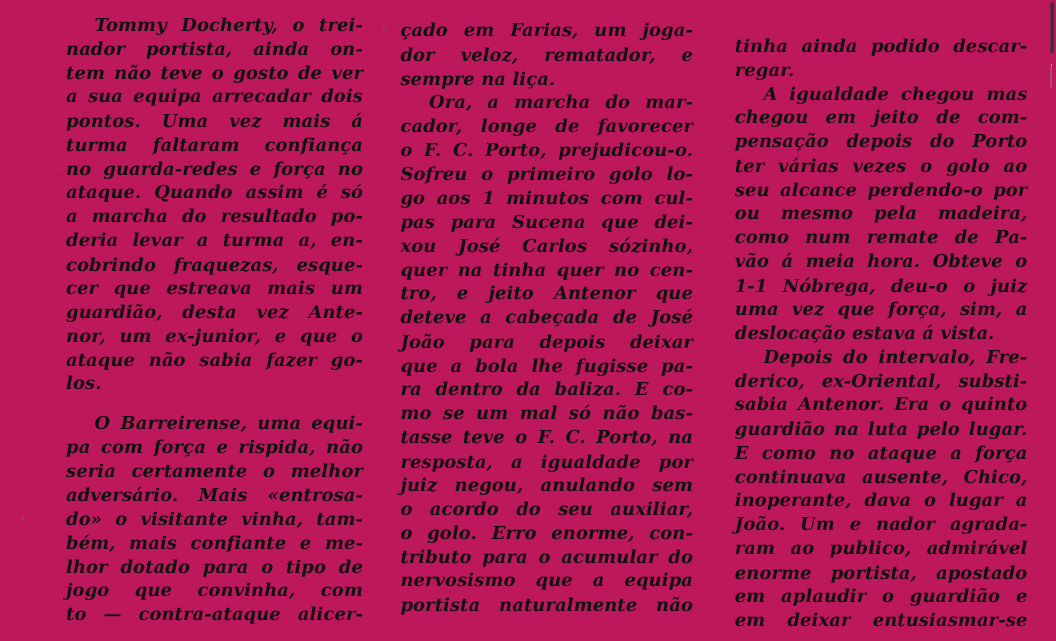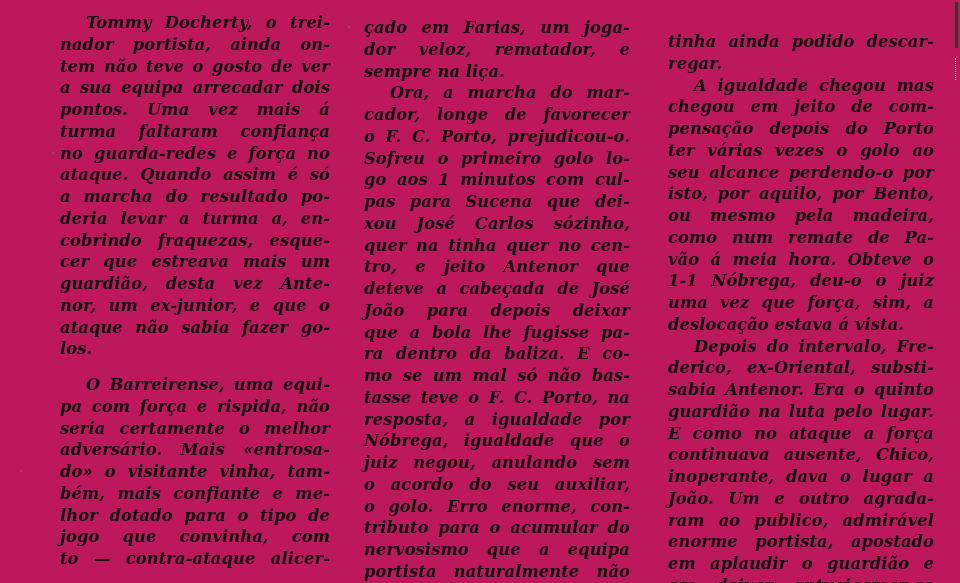--- a/index.html
+++ b/index.html
@@ -129,58 +129,56 @@
       <span class="line">xou José Carlos sózinho,</span>
       <span class="line">quer na tinha quer no cen-</span>
       <span class="line">tro, e jeito Antenor que</span>
       <span class="line">deteve a cabeçada de José</span>
       <span class="line">João para depois deixar</span>
       <span class="line">que a bola lhe fugisse pa-</span>
       <span class="line">ra dentro da baliza. E co-</span>
       <span class="line">mo se um mal só não bas-</span>
       <span class="line">tasse teve o F. C. Porto, na</span>
       <span class="line">resposta, a igualdade por</span>
-      <span class="line">Nóbrega, igualdade que o</span>
       <span class="line">juiz negou, anulando sem</span>
       <span class="line">o acordo do seu auxiliar,</span>
       <span class="line">o golo. Erro enorme, con-</span>
       <span class="line">tributo para o acumular do</span>
       <span class="line">nervosismo que a equipa</span>
       <span class="line">portista naturalmente não</span>
     </div>
   </div>
 
   <div class="column" id="col3">
     <div>
       <span class="line">tinha ainda podido descar-</span>
       <span class="line last">regar.</span>
     </div>
     <div>
       <span class="line indent">A igualdade chegou mas</span>
       <span class="line">chegou em jeito de com-</span>
       <span class="line">pensação depois do Porto</span>
       <span class="line">ter várias vezes o golo ao</span>
       <span class="line">seu alcance perdendo-o por</span>
-      <span class="line">isto, por aquilo, por Bento,</span>
       <span class="line">ou mesmo pela madeira,</span>
       <span class="line">como num remate de Pa-</span>
       <span class="line">vão á meia hora. Obteve o</span>
       <span class="line">1-1 Nóbrega, deu-o o juiz</span>
       <span class="line">uma vez que força, sim, a</span>
       <span class="line last">deslocação estava á vista.</span>
     </div>
     <div>
       <span class="line indent">Depois do intervalo, Fre-</span>
       <span class="line">derico, ex-Oriental, substi-</span>
       <span class="line">sabia Antenor. Era o quinto</span>
       <span class="line">guardião na luta pelo lugar.</span>
       <span class="line">E como no ataque a força</span>
       <span class="line">continuava ausente, Chico,</span>
       <span class="line">inoperante, dava o lugar a</span>
-      <span class="line">João. Um e outro agrada-</span>
+      <span class="line">João. Um e nador agrada-</span>
       <span class="line">ram ao publico, admirável</span>
       <span class="line">enorme portista, apostado</span>
       <span class="line">em aplaudir o guardião e</span>
       <span class="line">em deixar entusiasmar-se</span>
     </div>
   </div>
 
 </div>
 
 </body></html>

